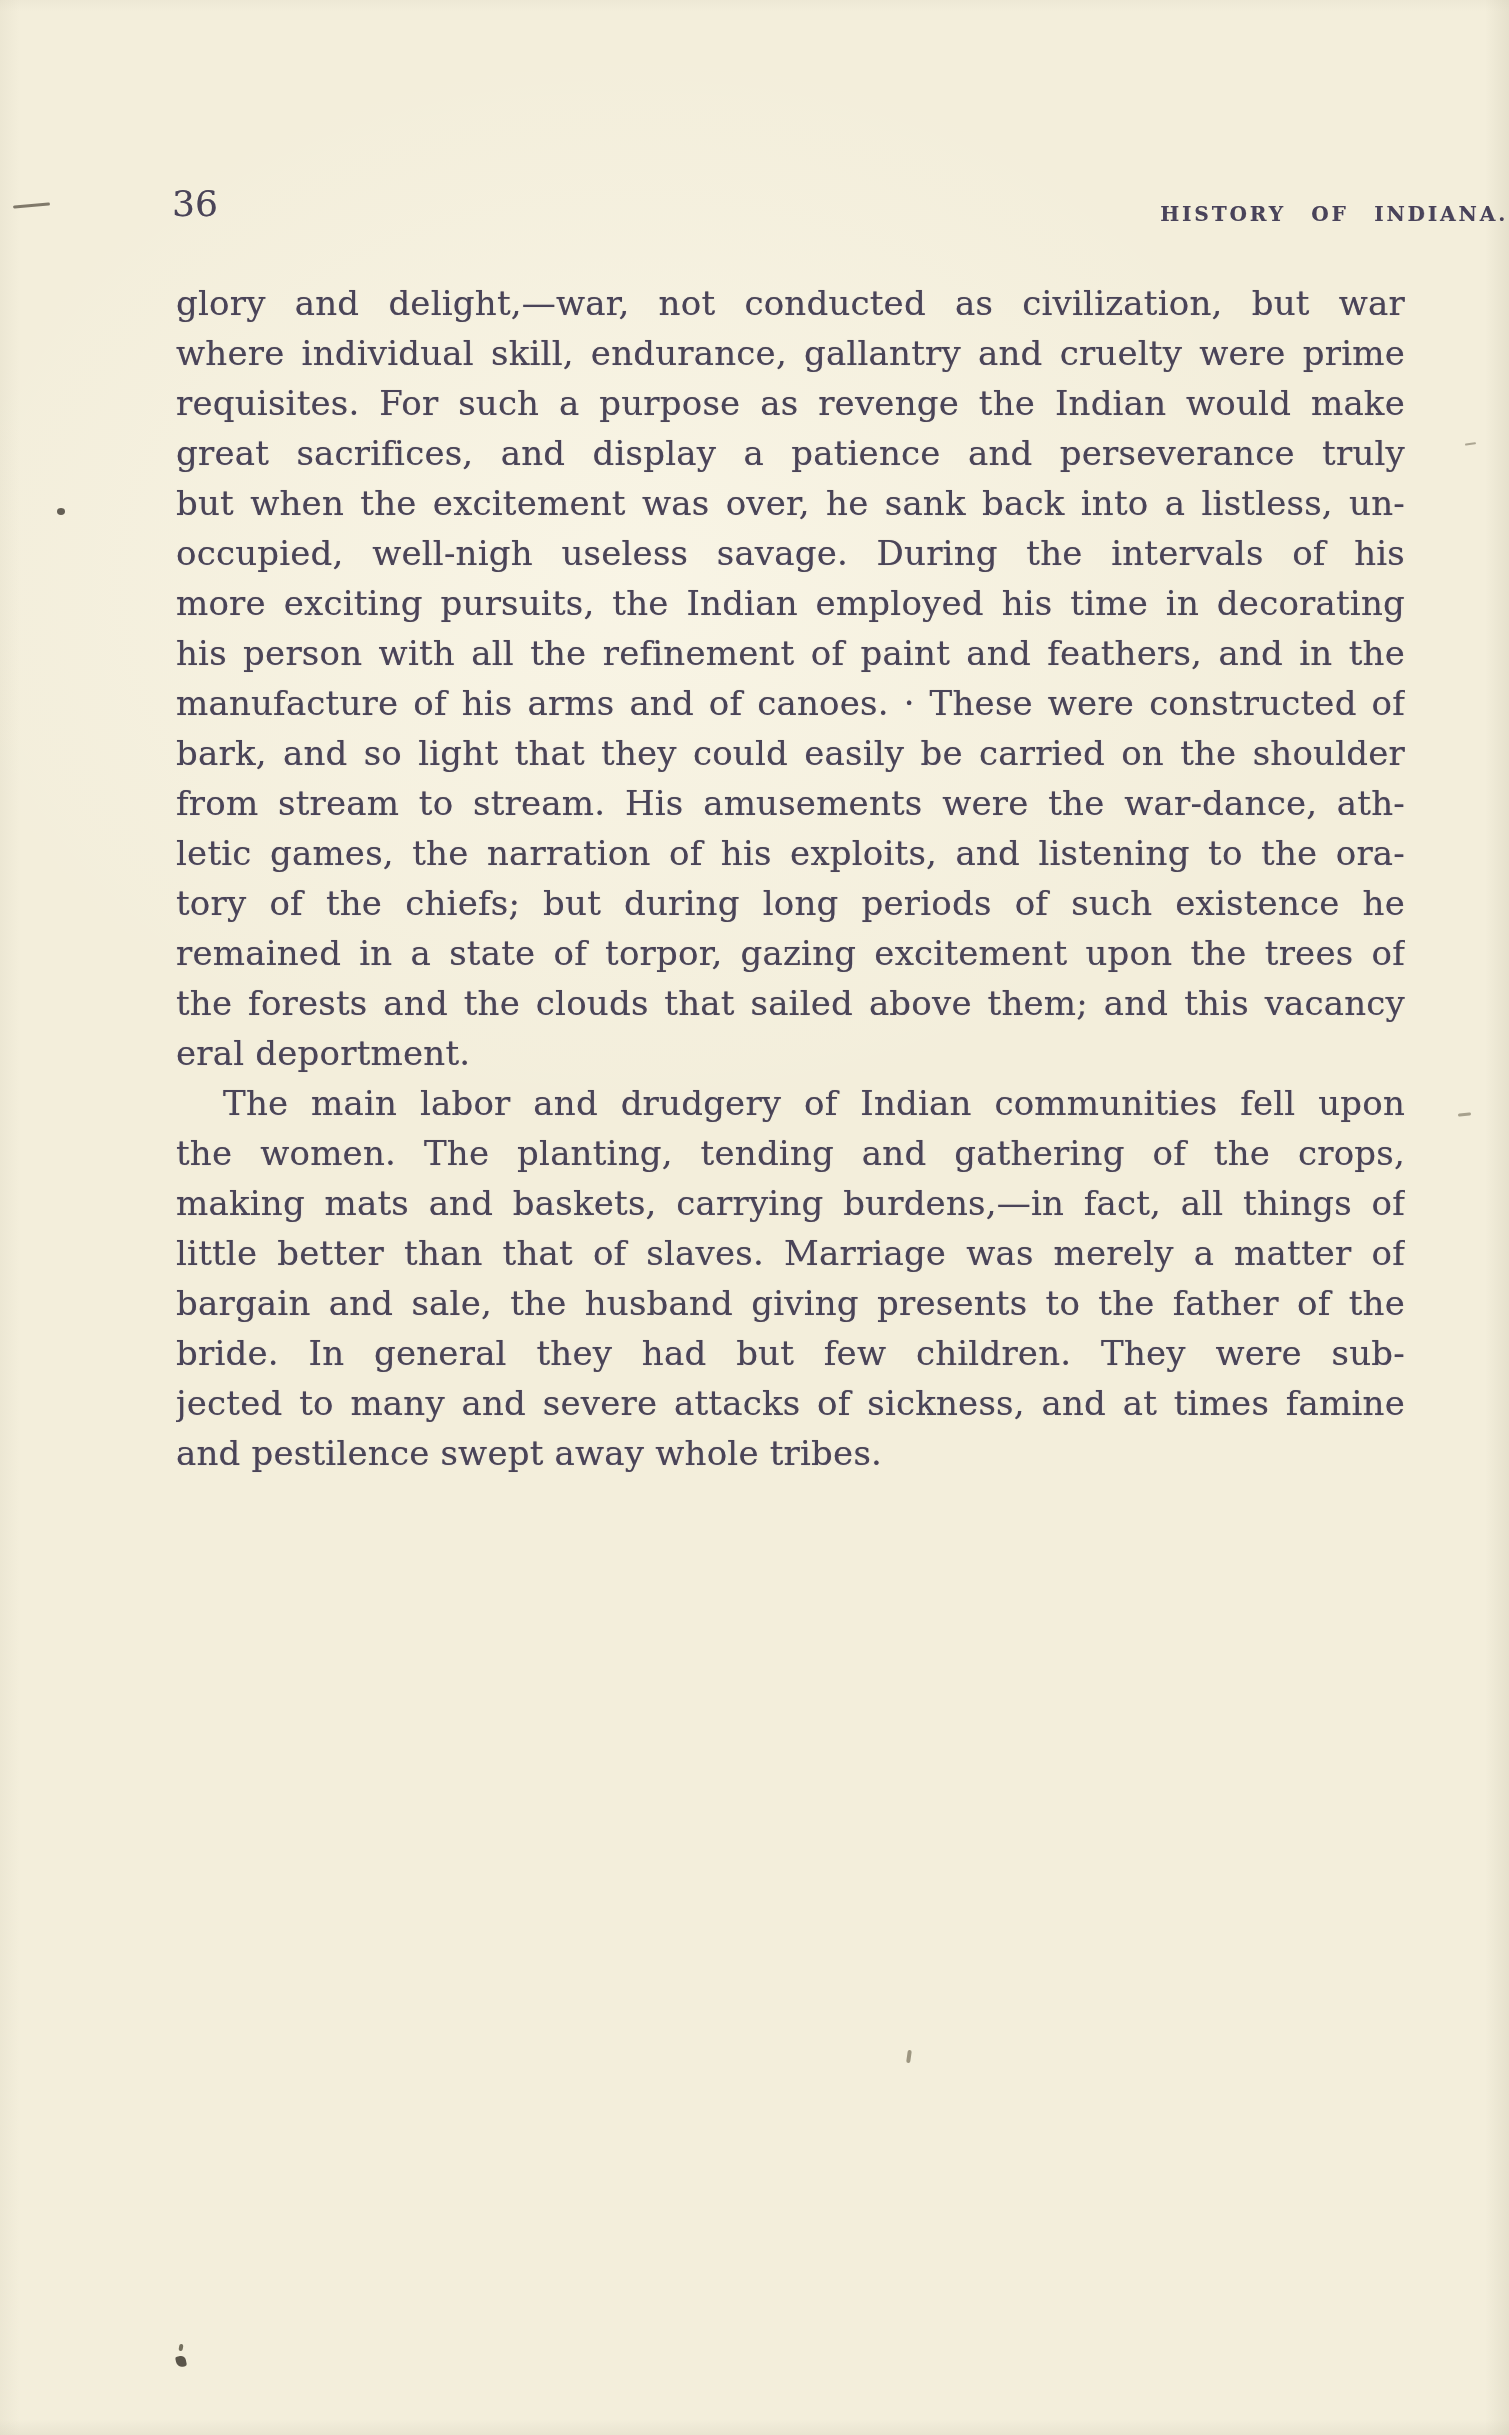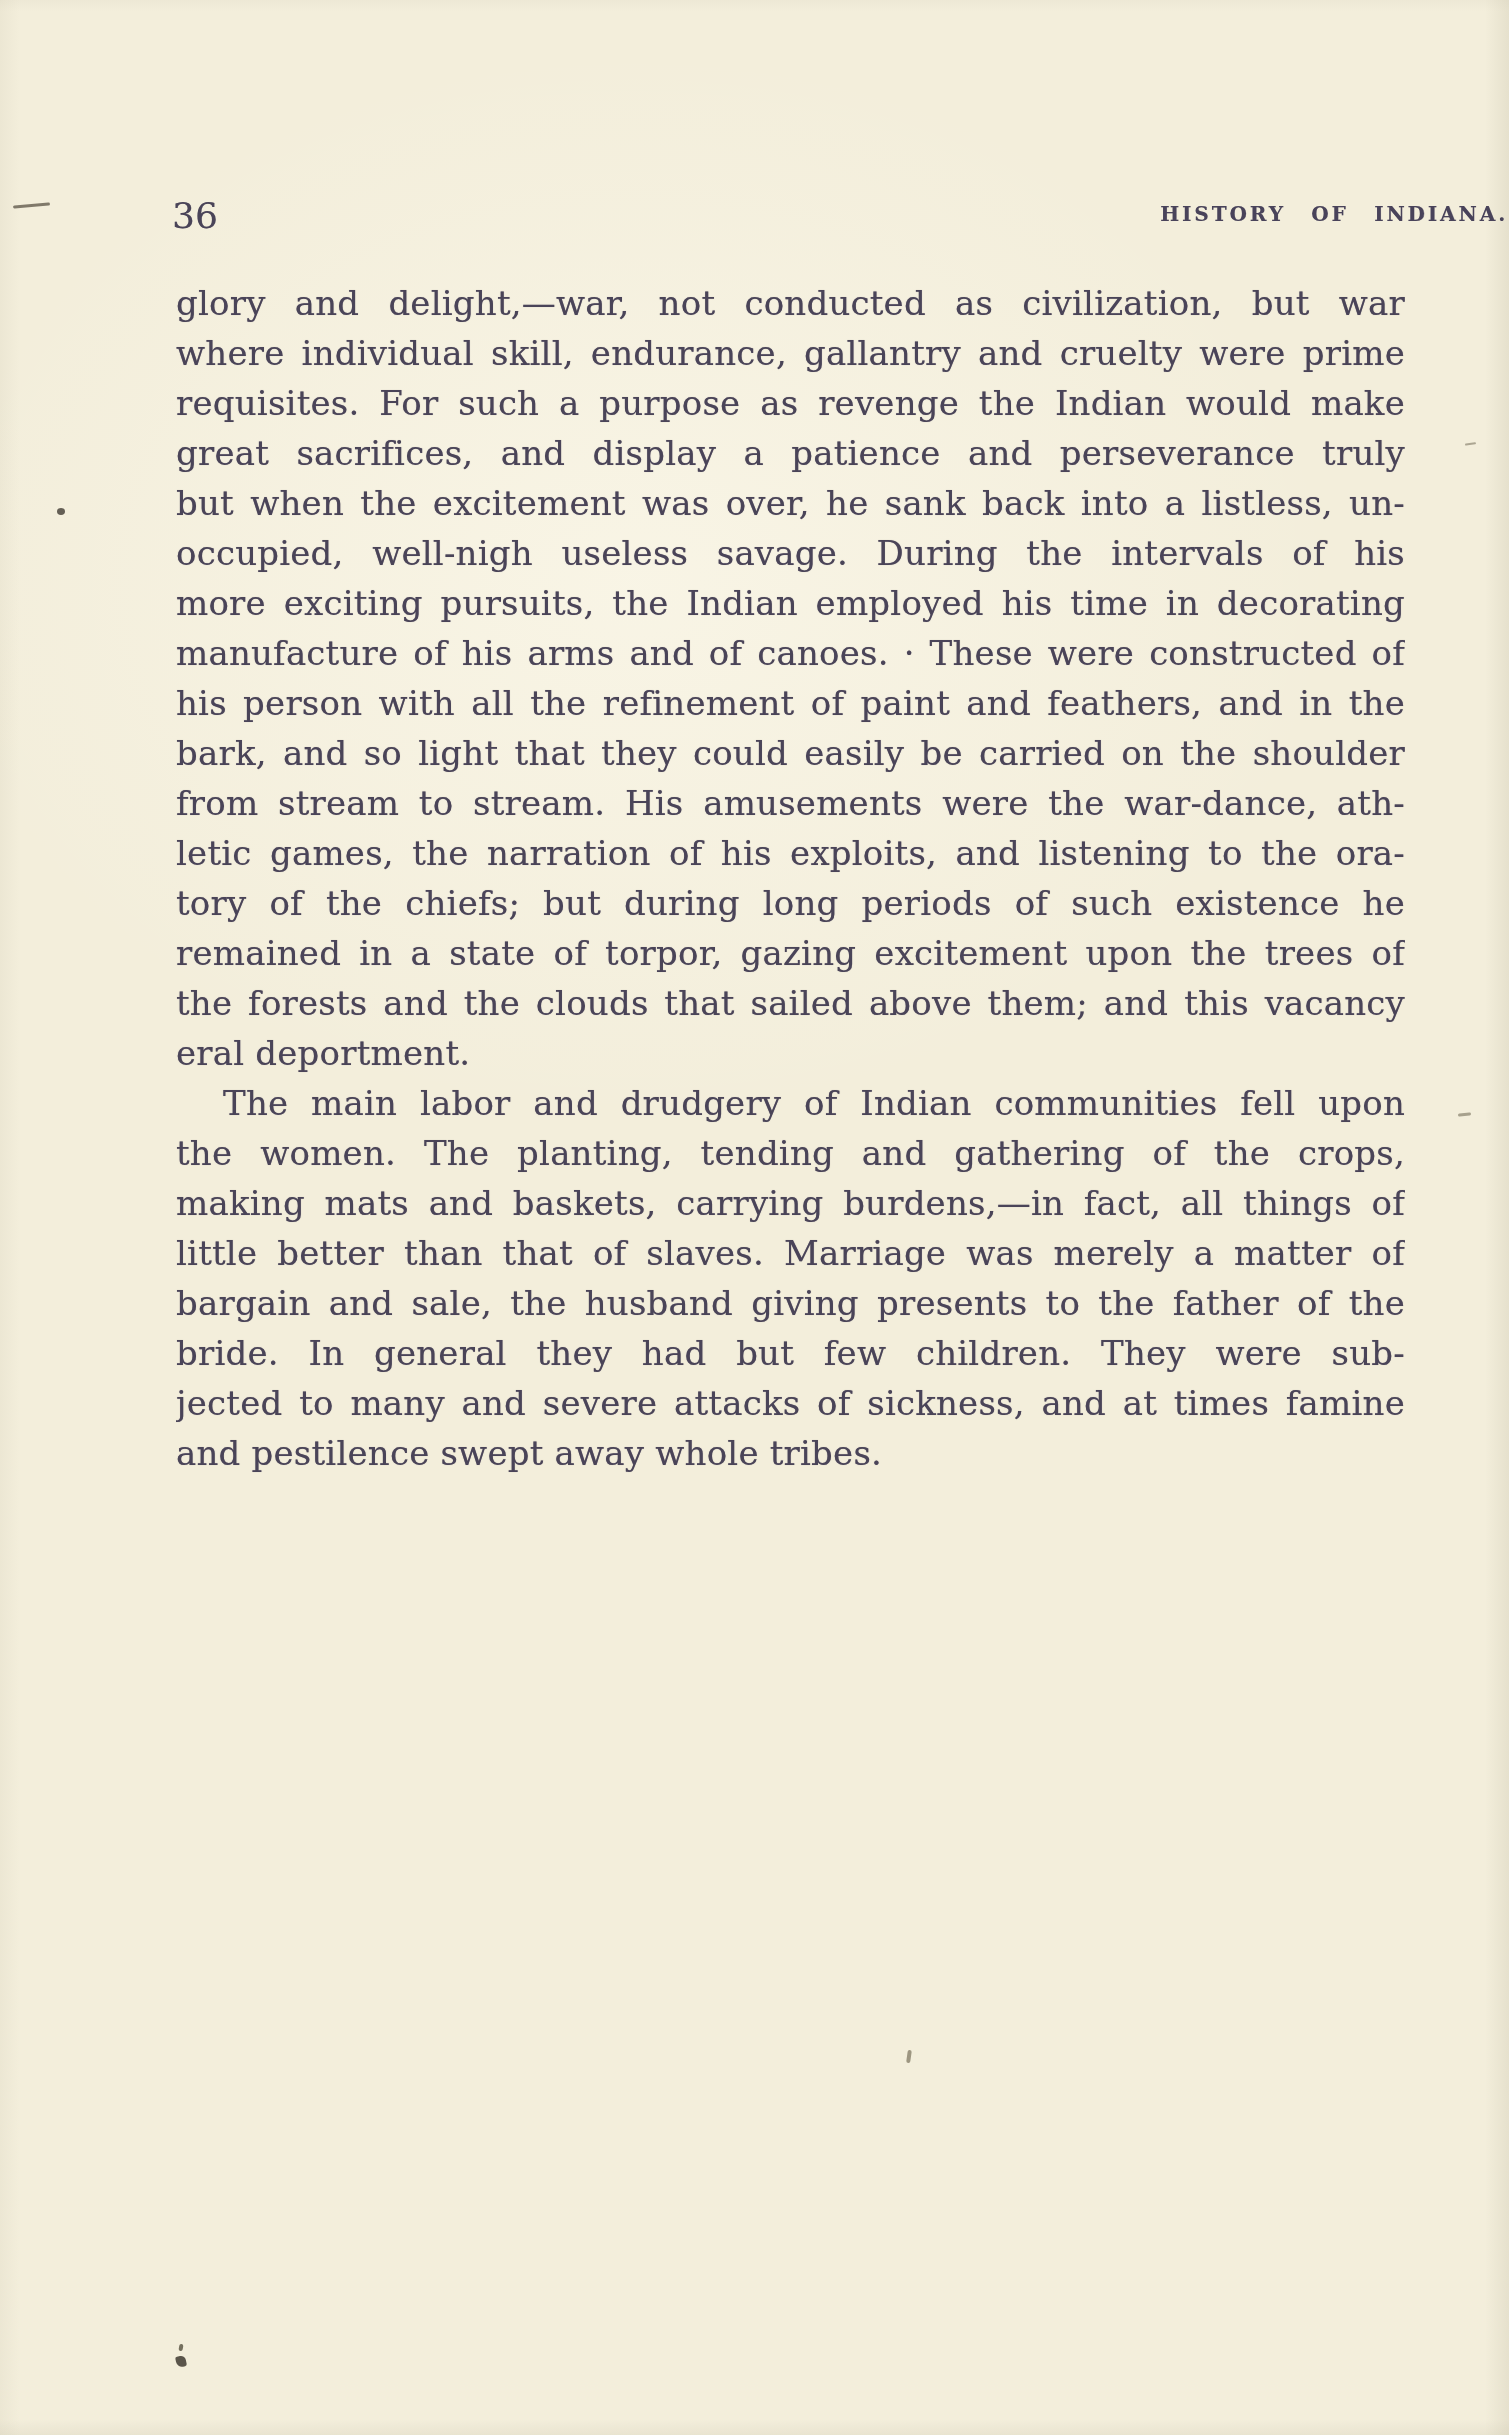--- a/index.html
+++ b/index.html
@@ -14,21 +14,21 @@
       linear-gradient(to right, rgba(193,187,164,0.14), rgba(193,187,164,0) 19.5px),
       linear-gradient(to top, rgba(190,183,160,0.18), rgba(190,183,160,0) 15.6px),
       linear-gradient(to bottom, rgba(190,183,160,0.10), rgba(190,183,160,0) 11.7px),
       #f3eedb;
     font-family: "DejaVu Serif", "Liberation Serif", serif;
     color: #4a4458;
   }
   .pagenum {
     position: absolute;
     left: 172px;
-    top: 196px;
+    top: 184px;
     font-size: 36px;
     line-height: 39px;
     color: #4a4458;
     text-shadow: 0.3px 0.3px 0.6px rgba(74,68,88,0.45);
   }
   .runhead {
     position: absolute;
     left: 84px;
     top: 199px;
     width: 1424px;
@@ -105,22 +105,22 @@
   <div class="bodytext">
 
     <div>
       <div class="line"><span>glory and delight,—war, not conducted as civilization, but war</span><span class="fill"></span></div>
       <div class="line"><span>where individual skill, endurance, gallantry and cruelty were prime</span><span class="fill"></span></div>
       <div class="line"><span>requisites. For such a purpose as revenge the Indian would make</span><span class="fill"></span></div>
       <div class="line"><span>great sacrifices, and display a patience and perseverance truly heroic;</span><span class="fill"></span></div>
       <div class="line"><span>but when the excitement was over, he sank back into a listless, un-</span><span class="fill"></span></div>
       <div class="line"><span>occupied, well-nigh useless savage. During the intervals of his</span><span class="fill"></span></div>
       <div class="line"><span>more exciting pursuits, the Indian employed his time in decorating</span><span class="fill"></span></div>
+      <div class="line"><span>his person with all the refinement of paint and feathers, and in the</span><span class="fill"></span></div>
       <div class="line"><span>manufacture of his arms and of canoes. · These were constructed of</span><span class="fill"></span></div>
-      <div class="line"><span>his person with all the refinement of paint and feathers, and in the</span><span class="fill"></span></div>
       <div class="line"><span>bark, and so light that they could easily be carried on the shoulder</span><span class="fill"></span></div>
       <div class="line"><span>from stream to stream. His amusements were the war-dance, ath-</span><span class="fill"></span></div>
       <div class="line"><span>letic games, the narration of his exploits, and listening to the ora-</span><span class="fill"></span></div>
       <div class="line"><span>tory of the chiefs; but during long periods of such existence he</span><span class="fill"></span></div>
       <div class="line"><span>remained in a state of torpor, gazing excitement upon the trees of</span><span class="fill"></span></div>
       <div class="line"><span>the forests and the clouds that sailed above them; and this vacancy</span><span class="fill"></span></div>
       <div class="line"><span>eral deportment.</span></div>
     </div>
 
     <div>

